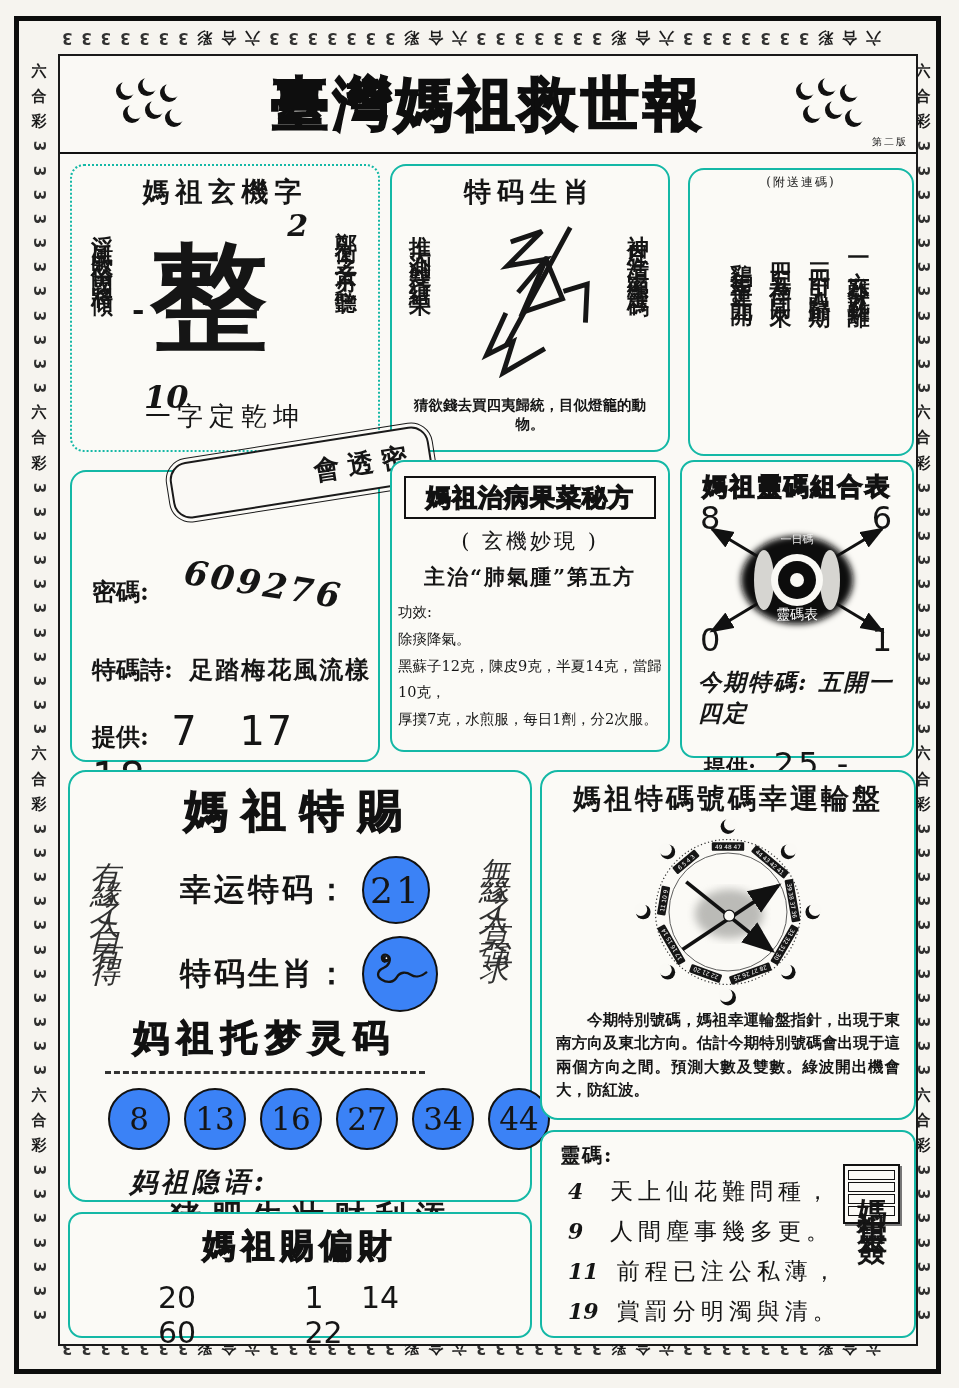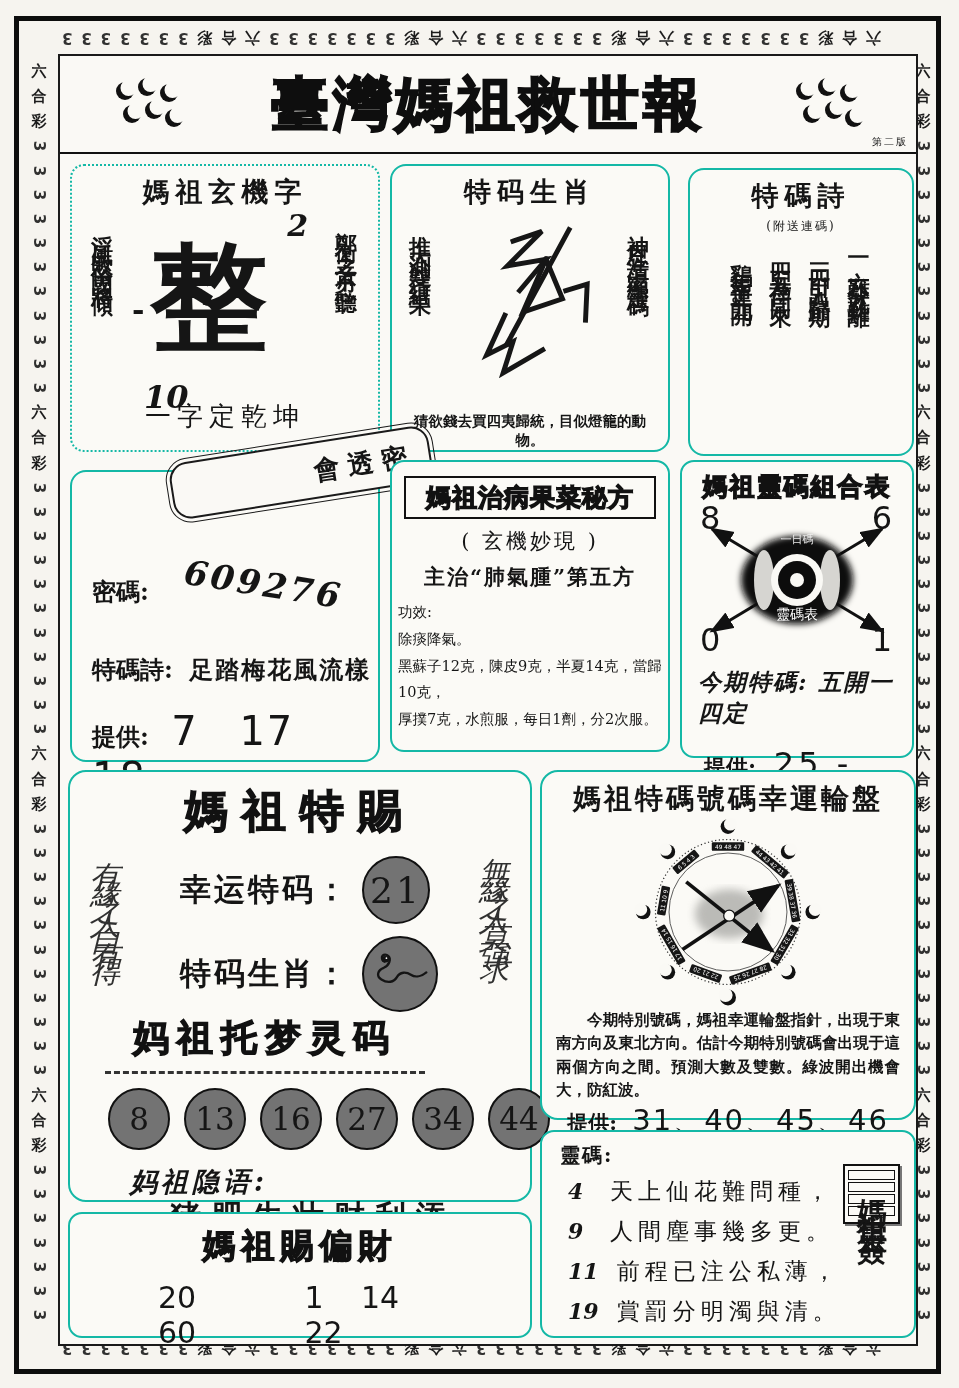--- a/index.html
+++ b/index.html
@@ -41,21 +41,21 @@
   .bigchar-wrap{position:absolute;left:78px;top:56px;width:160px;height:170px;}
   .bigchar{font-size:118px;font-weight:900;line-height:150px;letter-spacing:0;}
   .sup2{position:absolute;right:2px;top:-14px;font-size:30px;font-weight:900;font-style:italic;}
   .sub10{position:absolute;left:-6px;bottom:-24px;font-size:32px;font-weight:900;font-style:italic;}
   .dashmark{position:absolute;left:-18px;top:70px;font-size:30px;font-weight:900;}
   #box1 .foot{position:absolute;left:0;right:0;bottom:16px;text-align:center;font-size:26px;letter-spacing:6px;}
   
   #box2 .vl{position:absolute;left:14px;top:52px;font-weight:bold;}
   #box2 .vr{position:absolute;right:14px;top:52px;font-weight:bold;}
   #box2 .glyph{position:absolute;left:70px;top:52px;}
-  #box2 .foot{position:absolute;left:8px;right:8px;bottom:0;text-align:center;font-size:14.5px;font-weight:bold;}
+  #box2 .foot{position:absolute;left:8px;right:8px;bottom:16px;text-align:center;font-size:14.5px;font-weight:bold;}
   
   #box3 .sub{ text-align:center;font-size:12px;margin-top:4px;letter-spacing:2px;}
   .poem{position:absolute;left:0;right:0;top:76px;bottom:14px;display:flex;justify-content:center;}
   .poemcols{writing-mode:vertical-rl;height:200px;font-size:22px;font-weight:bold;}
   .poemcols div{margin:0 9px;letter-spacing:7px;}
   
   .stamp{position:absolute;top:-28px;left:98px;width:200px;transform:rotate(-9deg);border:2px solid #1a1a1a;border-radius:18px;padding:10px 14px 8px 44px;background:#faf9f5;outline:1px solid #1a1a1a;outline-offset:3px;font-size:26px;font-weight:bold;letter-spacing:8px;text-align:right;}
   .row4{position:absolute;left:20px;font-size:24px;font-weight:bold;}
   .mima-val{display:inline-block;font-size:34px;font-weight:900;font-style:italic;letter-spacing:3px;transform:rotate(9deg) translateY(-4px);margin-left:26px;}
   .tigong-nums{font-family:"DejaVu Sans",sans-serif;font-size:40px;font-weight:500;letter-spacing:2px;margin-left:14px;}
@@ -71,21 +71,21 @@
   .corner{position:absolute;font-family:"DejaVu Sans",sans-serif;font-size:32px;font-weight:500;}
   .c-tl{left:18px;top:-4px;} .c-tr{right:20px;top:-4px;} .c-bl{left:18px;bottom:-6px;} .c-br{right:20px;bottom:-6px;}
   #box6 .special{margin:14px 0 0 16px;font-size:23px;font-weight:bold;font-style:italic;letter-spacing:2px;}
   #box6 .prov{margin:16px 0 0 22px;font-size:22px;font-weight:bold;}
   #box6 .prov b{font-family:"DejaVu Sans",sans-serif;font-size:32px;font-weight:500;letter-spacing:4px;margin-left:10px;}
   
   #box7 h2{font-size:44px;letter-spacing:14px;margin-top:10px;}
   .callig{position:absolute;writing-mode:vertical-rl;font-size:30px;font-style:italic;letter-spacing:16px;opacity:.88;}
   .cl{left:14px;top:66px;} .cr{right:16px;top:62px;}
   .teci-row{position:absolute;left:110px;display:flex;align-items:center;font-size:31px;font-weight:900;letter-spacing:3px;}
-  .num-circle{display:inline-flex;align-items:center;justify-content:center;border:2px solid #111;border-radius:50%;background:#737373;}
+  .num-circle{display:inline-flex;align-items:center;justify-content:center;border:2px solid #111;border-radius:50%;background:#3b82f6;}
   .lucky-c{width:64px;height:64px;font-size:36px;font-weight:500;font-family:"DejaVu Serif",serif;margin-left:12px;}
   .zo-c{width:72px;height:72px;margin-left:12px;}
   .dream-title{position:absolute;left:0;right:70px;top:242px;text-align:center;font-size:36px;letter-spacing:8px;border-bottom:3px dashed #333;width:320px;margin:0 auto;padding-bottom:8px;}
   .dream-nums{position:absolute;left:38px;top:316px;display:flex;gap:14px;}
   .dream-nums .num-circle{width:58px;height:58px;font-size:31px;}
   .yinyu-label{position:absolute;left:60px;top:392px;font-size:27px;font-weight:900;font-style:italic;letter-spacing:4px;}
   .yinyu-text{position:absolute;left:100px;top:372px;font-size:31px;font-weight:bold;letter-spacing:10px;}
   
   #box8 h2{font-size:33px;letter-spacing:6px;margin-top:10px;}
   .piancai{position:absolute;left:0;right:0;top:66px;display:flex;justify-content:space-between;padding:0 60px;font-family:"DejaVu Sans",sans-serif;font-size:30px;}
@@ -386,21 +386,20 @@
           <polyline points="130,14 55,152"></polyline>
           <polyline points="102,50 122,98 74,114 102,50"></polyline>
           <polyline points="126,88 152,80 150,124"></polyline>
           <polyline points="52,118 30,166 62,150 50,188 98,160"></polyline>
         </g>
       </svg>
       <div class="foot">猜欲錢去買四夷歸統，目似燈籠的動物。</div>
     </div>
 
     <div class="bx" id="box3">
-      <h2>特碼詩</h2>
       <div class="sub">(附送連碼)</div>
       <div class="poem">
         <div class="poemcols">
           <div>一六難分九難離，</div>
           <div>三四引出八歸期。</div>
           <div>四五為伴一同來，</div>
           <div>鷄年幸運二九開。</div>
         </div>
       </div>
     </div>
@@ -615,24 +614,20 @@
               </g>
             </g>
           <g>
             <line x1="96" y1="196" x2="252" y2="92" stroke="#111" stroke-width="6" marker-end="url(#ah2)"></line>
             <line x1="102" y1="86" x2="242" y2="198" stroke="#111" stroke-width="6" marker-end="url(#ah2)"></line>
             <circle cx="172" cy="141" r="9" fill="#faf9f5" stroke="#111" stroke-width="2"></circle>
           </g>
         </svg>
       </div>
       <div class="para">今期特別號碼，媽祖幸運輪盤指針，出現于東南方向及東北方向。估計今期特別號碼會出現于這兩個方向之間。預測大數及雙數。綠波開出機會大，防紅波。</div>
-      <div class="prov">
-        <span>提供:</span>
-        <b>31、40、45、46</b>
-      </div>
     </div>
 
     <div class="bx" id="box10">
       <div class="hd">靈碼:</div>
       <div class="lingrows">
         <div class="lingrow">
           <span class="n">4</span>
           <span class="t">天上仙花難問種，</span>
         </div>
         <div class="lingrow">

